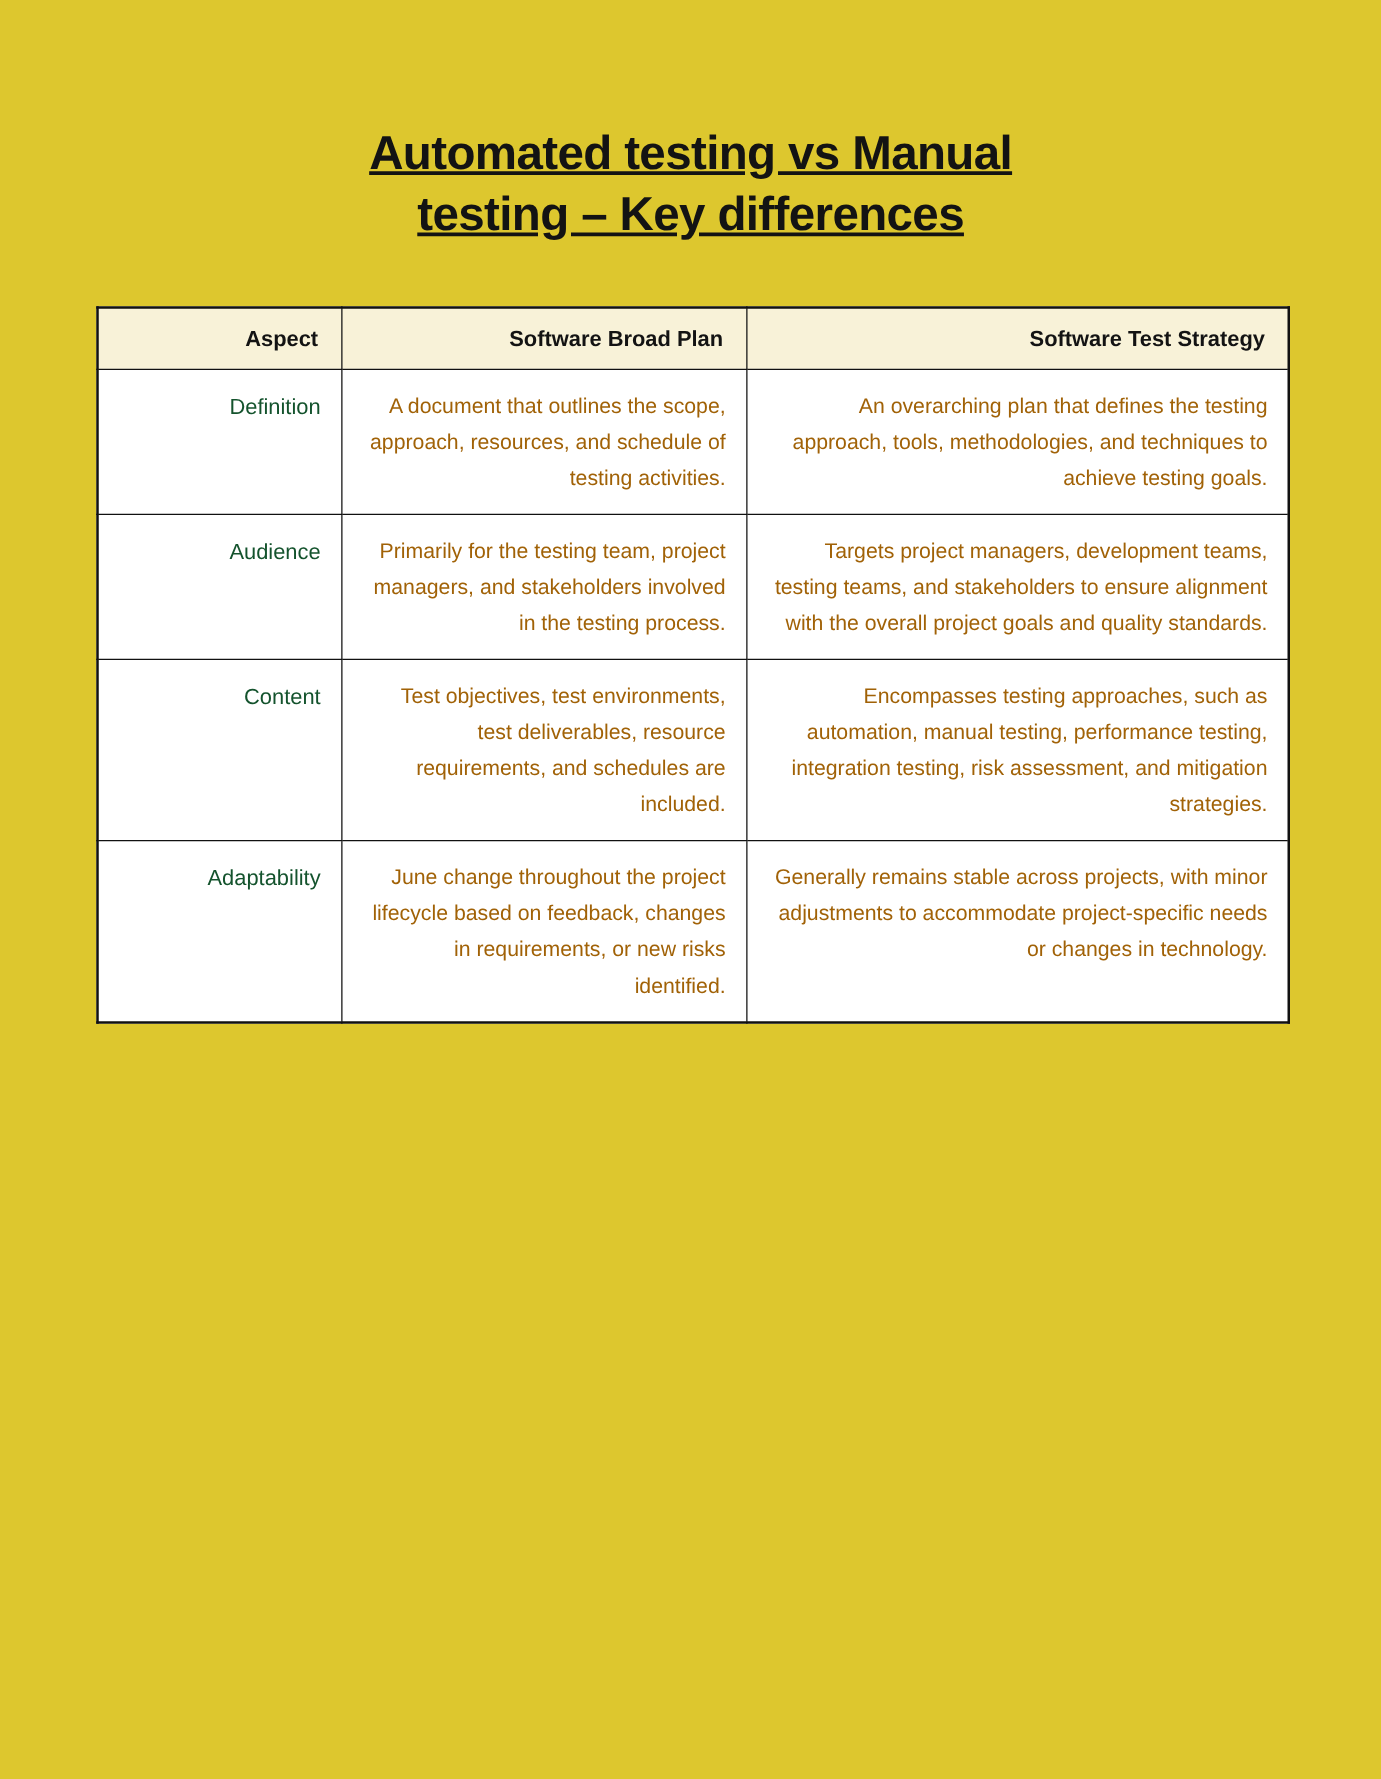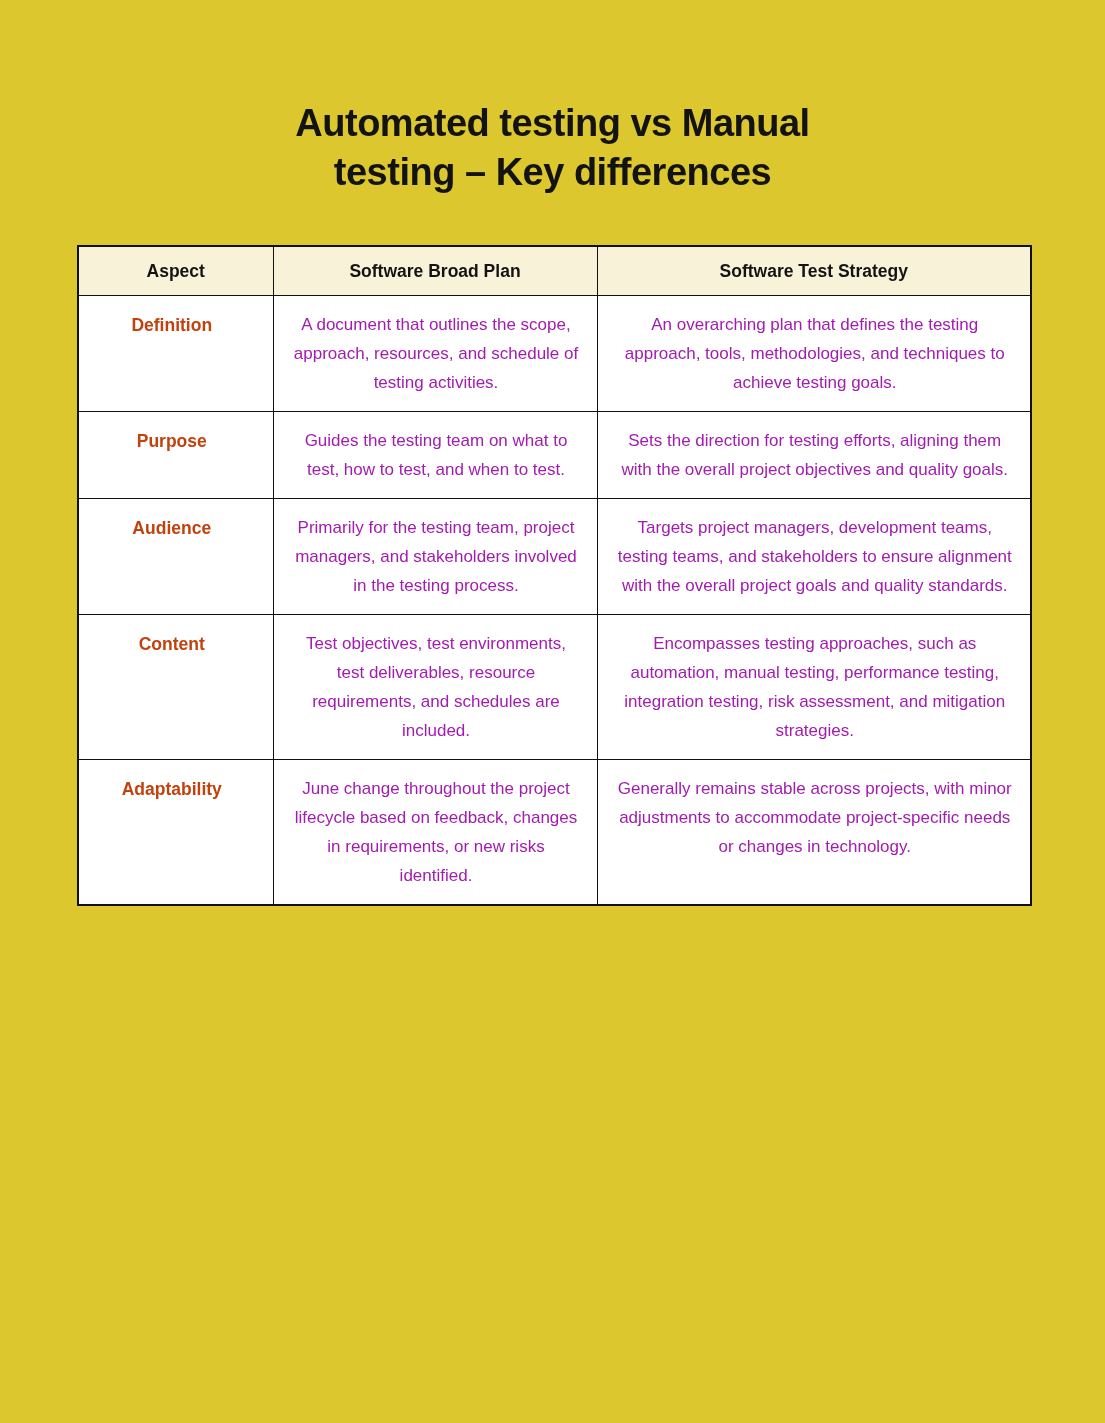--- a/index.html
+++ b/index.html
@@ -20,57 +20,58 @@
   }
   .title {
     padding-top: 74px;
     text-align: center;
     font-size: 38px;
     line-height: 1.28;
     font-weight: 700;
     color: #131313;
     letter-spacing: -0.5px;
     white-space: pre-line;
+    text-decoration: underline;
   }
   table.compare {
     border-collapse: collapse;
     table-layout: fixed;
     width: 953px;
     margin: 48px 0 0 77px;
     background: #ffffff;
     border: 2px solid #111111;
   }
   col.c-aspect   { width: 195px; }
   col.c-plan     { width: 324px; }
   col.c-strategy { width: 434px; }
   th, td {
     border: 1.5px solid #111111;
     vertical-align: top;
-    text-align: center;
+    text-align: right;
     box-sizing: border-box;
   }
   th {
     background: #f8f2d8;
     font-size: 17.5px;
     font-weight: 700;
     color: #131313;
     padding: 14px 18px 13px 18px;
     line-height: 1.2;
   }
   td.aspect {
     font-size: 17.5px;
-    font-weight: 700;
-    color: #c2410c;
+    font-weight: 400;
+    color: #14532d;
     padding: 15px 16px 14px 8px;
     line-height: 29px;
   }
   td.desc {
     font-size: 17px;
     font-weight: 400;
-    color: #a21caf;
+    color: #a16207;
     padding: 14px 16px 14px 18px;
     line-height: 29px;
   }
 </style>
 </head>
 <body>
 
 <div class="page">
 
   <h1 class="title">Automated testing vs Manual
@@ -89,25 +90,20 @@
         <th>Software Test Strategy</th>
       </tr>
     </thead>
     <tbody>
       <tr>
         <td class="aspect">Definition</td>
         <td class="desc">A document that outlines the scope, approach, resources, and schedule of testing activities.</td>
         <td class="desc">An overarching plan that defines the testing approach, tools, methodologies, and techniques to achieve testing goals.</td>
       </tr>
       <tr>
-        <td class="aspect">Purpose</td>
-        <td class="desc">Guides the testing team on what to test, how to test, and when to test.</td>
-        <td class="desc">Sets the direction for testing efforts, aligning them with the overall project objectives and quality goals.</td>
-      </tr>
-      <tr>
         <td class="aspect">Audience</td>
         <td class="desc">Primarily for the testing team, project managers, and stakeholders involved in the testing process.</td>
         <td class="desc">Targets project managers, development teams, testing teams, and stakeholders to ensure alignment with the overall project goals and quality standards.</td>
       </tr>
       <tr>
         <td class="aspect">Content</td>
         <td class="desc">Test objectives, test environments, test deliverables, resource requirements, and schedules are included.</td>
         <td class="desc">Encompasses testing approaches, such as automation, manual testing, performance testing, integration testing, risk assessment, and mitigation strategies.</td>
       </tr>
       <tr>

